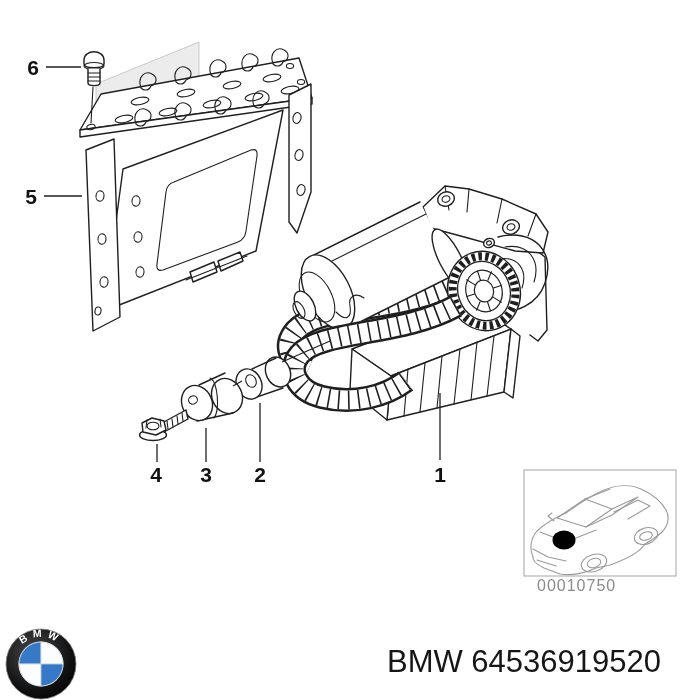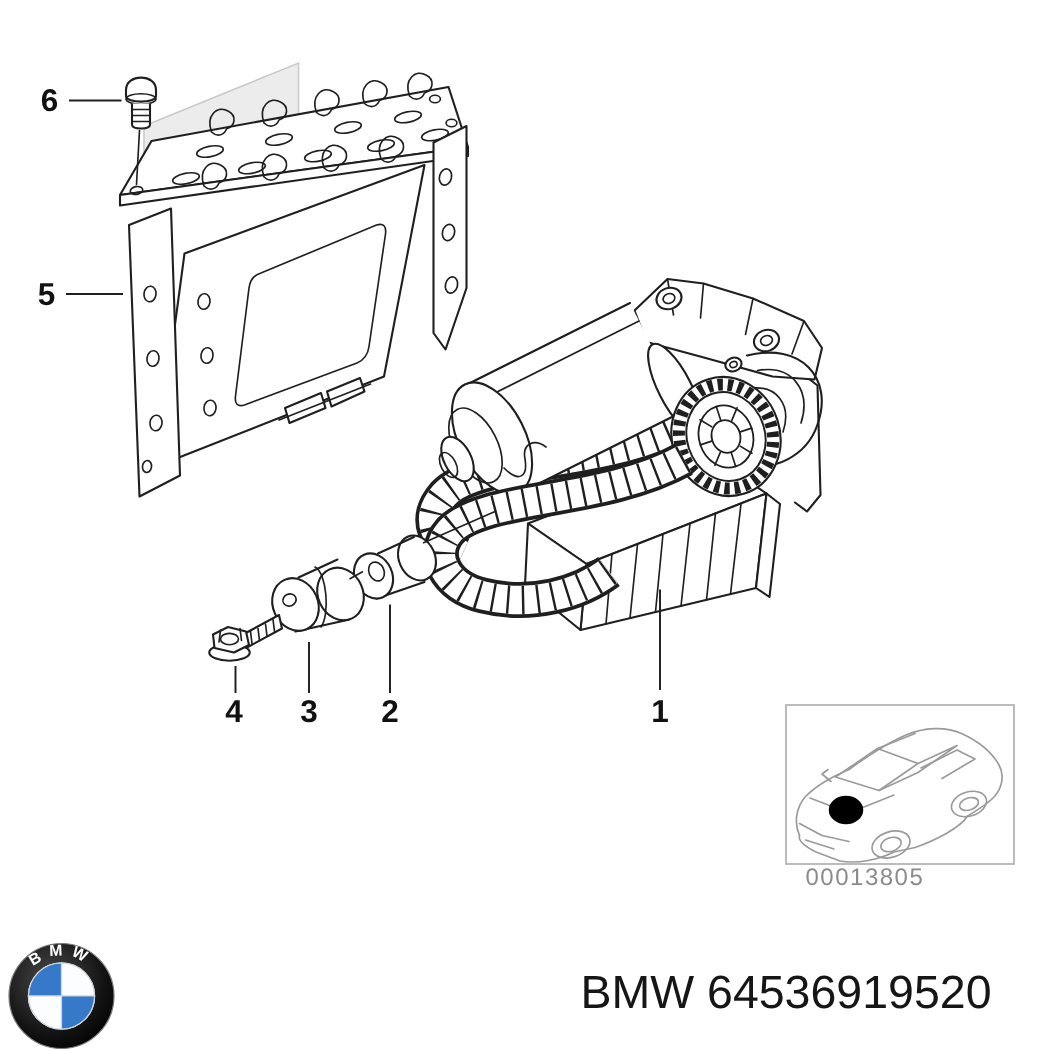--- a/index.html
+++ b/index.html
@@ -250,21 +250,21 @@
     </g>
   </svg>
 
   <div class="lbl" style="left:33px;top:57px">6</div>
   <div class="lbl" style="left:31px;top:186px">5</div>
   <div class="lbl" style="left:156px;top:464px">4</div>
   <div class="lbl" style="left:206px;top:464px">3</div>
   <div class="lbl" style="left:260px;top:464px">2</div>
   <div class="lbl" style="left:440px;top:464px">1</div>
 
-  <div class="thumb-code">00013805</div>
+  <div class="thumb-code">00010750</div>
 
   <svg class="roundel" width="76" height="72" viewBox="0 0 76 72">
     <defs>
       <radialGradient id="ringg" cx="40%" cy="35%" r="75%">
         <stop offset="0%" stop-color="#4a4a4a"></stop>
           <stop offset="70%" stop-color="#111111"></stop>
           <stop offset="100%" stop-color="#000000"></stop>
       </radialGradient>
     </defs>
     <circle cx="38" cy="36" r="35" fill="url(#ringg)" stroke="#7a7a7a" stroke-width="0.8"></circle>

